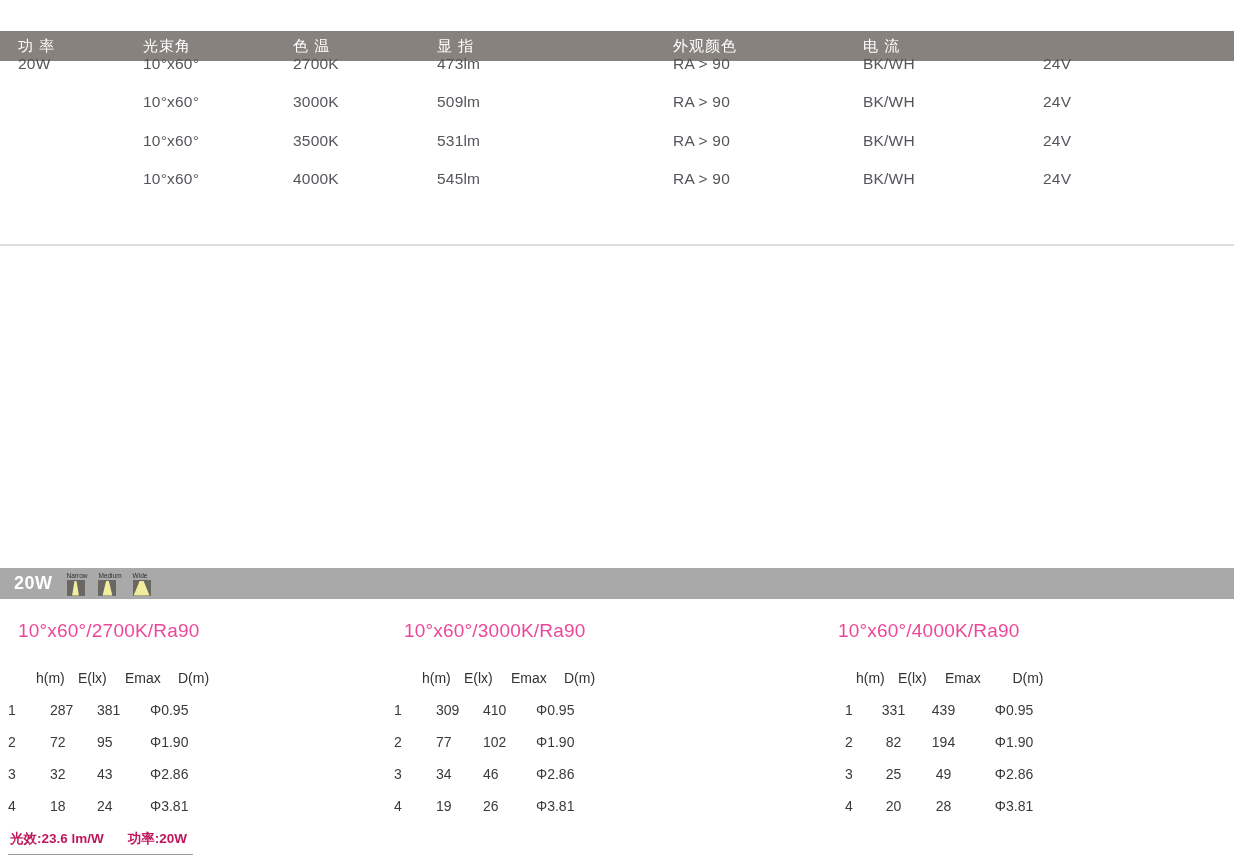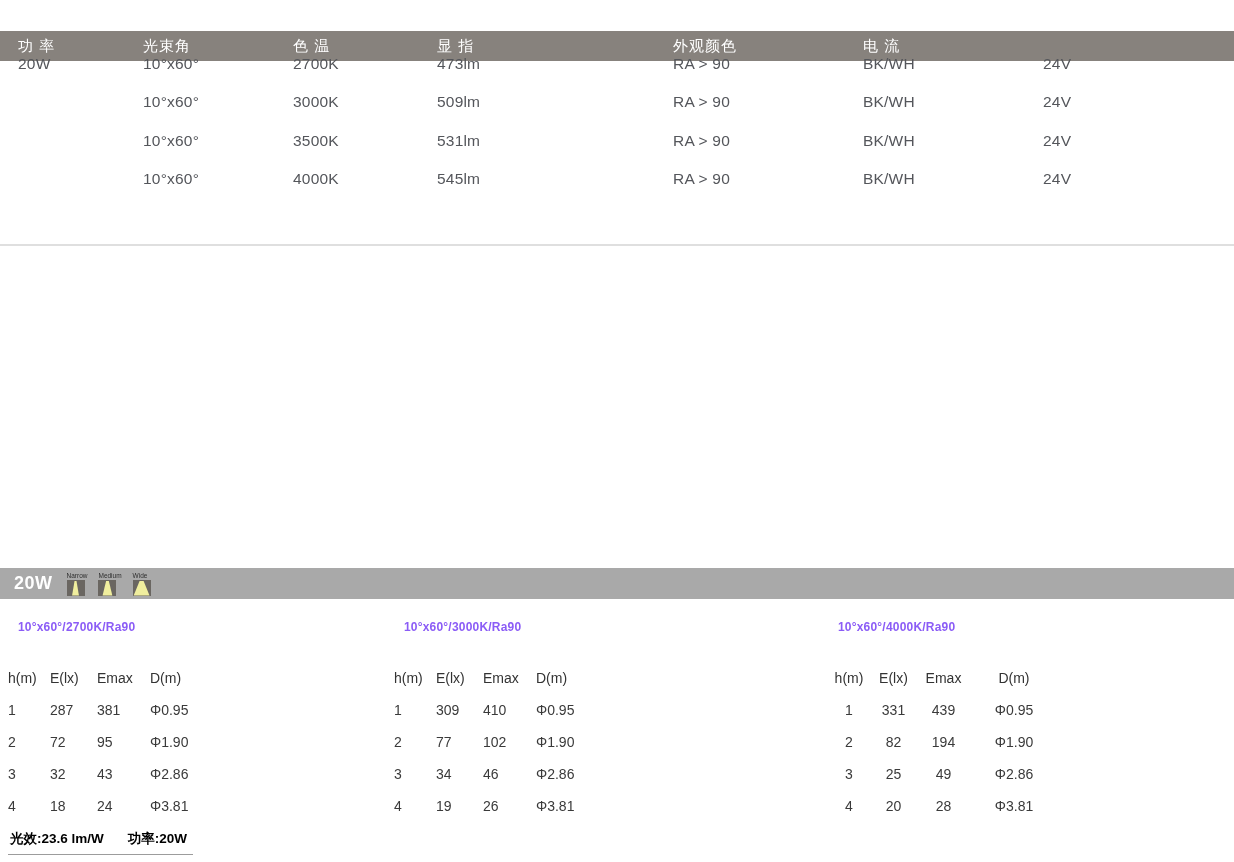--- a/index.html
+++ b/index.html
@@ -28,29 +28,29 @@
   .beam-label { font-size:6.5px; color:#2e2e2e; line-height:7px; margin-bottom:1px; }
   .beam-box { width:18px; height:16px; background:#6a6661; position:relative; overflow:hidden; }
   .beam-cone { position:absolute; top:1px; bottom:0; left:0; right:0; background:#f0ee9e; }
   .cone-narrow { clip-path:polygon(45% 0%, 55% 0%, 69% 100%, 31% 100%); }
   .cone-medium { clip-path:polygon(43% 0%, 57% 0%, 77% 100%, 23% 100%); }
   .cone-wide   { clip-path:polygon(40% 0%, 60% 0%, 94% 100%, 6% 100%); }
 
   
   .pt { position:absolute; top:612px; width:260px; height:250px; }
   .pt-1 { left:8px; } .pt-2 { left:394px; } .pt-3 { left:828px;text-align:center; }
-  .pt-title { position:absolute; top:8px; left:10px; font-size:12px; font-weight:700;
-              color:#8b5cf6; letter-spacing:0.2px; }
+  .pt-title { position:absolute; top:8px; left:10px; font-size:19px; font-weight:400;
+              color:#ec4899; letter-spacing:0.2px; }
   .pt-grid { position:absolute; left:0; display:grid;
              grid-template-columns:42px 47px 53px 1fr; width:230px; }
-  .pt-head { top:58px; } .pt-head .pc { color:#333333; font-size:14px; }
+  .pt-head { top:58px; } .pt-head .pc { color:#333333; font-size:14px;margin-left:28px; }
   .pt-r0 { top:90px; } .pt-r1 { top:122px; } .pt-r2 { top:154px; } .pt-r3 { top:186px; }
   .pt-row .pc { color:#3a3a3a; font-size:14px; }
   .pt-foot { position:absolute; top:218px; left:0; font-size:13.5px; font-weight:700;
-             color:#000000; padding:0 6px 6px 2px; border-bottom:1px solid #9c9c9c;
+             color:#be185d; padding:0 6px 6px 2px; border-bottom:1px solid #9c9c9c;
              white-space:nowrap; }
   .pt-foot .gap { display:inline-block; width:24px; }
 </style>
 </head>
 <body>
 
 <div class="page">
 
   <div class="spec-grid spec-header">
     <div class="cell">功 率</div>

